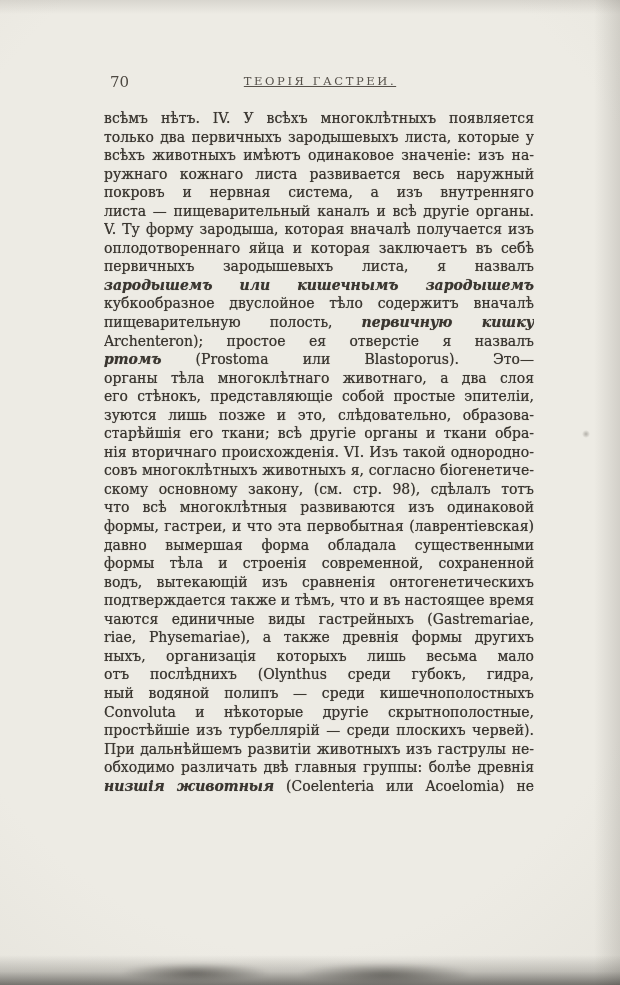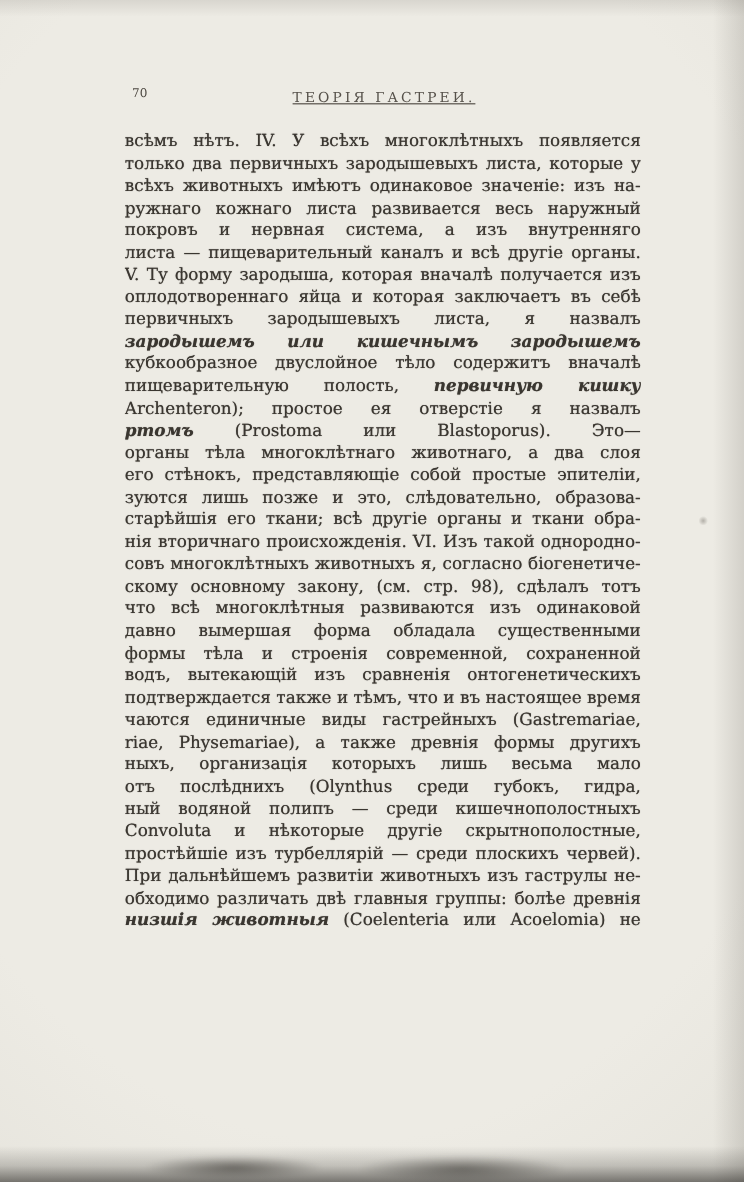--- a/index.html
+++ b/index.html
@@ -61,21 +61,21 @@
     top: 73px;
     left: 106px;
     width: 428px;
     height: 18px;
     color: #4d4841;
   }
   .page-number {
     position: absolute;
     left: 4px;
     top: 0;
-    font-size: 10px;
+    font-size: 15px;
   }
   .running-title {
     position: absolute;
     left: 0;
     right: 0;
     top: 1px;
     text-align: center;
     font-size: 11.5px;
     letter-spacing: 2.6px;
     color: #56514a;
@@ -131,20 +131,21 @@
     <div class="line"><span>Archenteron); простое ея отверстіе я назвалъ </span></div>
     <div class="line"><span class="it">ртомъ</span><span> (Prostoma или Blastoporus). Это—первоначальные</span></div>
     <div class="line"><span>органы тѣла многоклѣтнаго животнаго, а два слоя клѣтокъ</span></div>
     <div class="line"><span>его стѣнокъ, представляющіе собой простые эпителіи, это</span></div>
     <div class="line"><span>зуются лишь позже и это, слѣдовательно, образова-</span></div>
     <div class="line"><span>старѣйшія его ткани; всѣ другіе органы и ткани обра-</span></div>
     <div class="line"><span>нія вторичнаго происхожденія. VI. Изъ такой однородно-</span></div>
     <div class="line"><span>совъ многоклѣтныхъ животныхъ я, согласно біогенетиче-</span></div>
     <div class="line"><span>скому основному закону, (см. стр. 98), сдѣлалъ тотъ выводъ,</span></div>
     <div class="line"><span>что всѣ многоклѣтныя развиваются изъ одинаковой основной</span></div>
+    <div class="line"><span>формы, гастреи, и что эта первобытная (лаврентіевская)</span></div>
     <div class="line"><span>давно вымершая форма обладала существенными чертами</span></div>
     <div class="line"><span>формы тѣла и строенія современной, сохраненной наслѣд-</span></div>
     <div class="line"><span>водъ, вытекающій изъ сравненія онтогенетическихъ фактовъ,</span></div>
     <div class="line"><span>подтверждается также и тѣмъ, что и въ настоящее время встрѣ-</span></div>
     <div class="line"><span>чаются единичные виды гастрейныхъ (Gastremariae, Cyema-</span></div>
     <div class="line"><span>riae, Physemariae), а также древнія формы другихъ живот-</span></div>
     <div class="line"><span>ныхъ, организація которыхъ лишь весьма мало отличается</span></div>
     <div class="line"><span>отъ послѣднихъ (Olynthus среди губокъ, гидра, обыкновен-</span></div>
     <div class="line"><span>ный водяной полипъ — среди кишечнополостныхъ животныхъ,</span></div>
     <div class="line"><span>Convoluta и нѣкоторые другіе скрытнополостные, именно</span></div>

